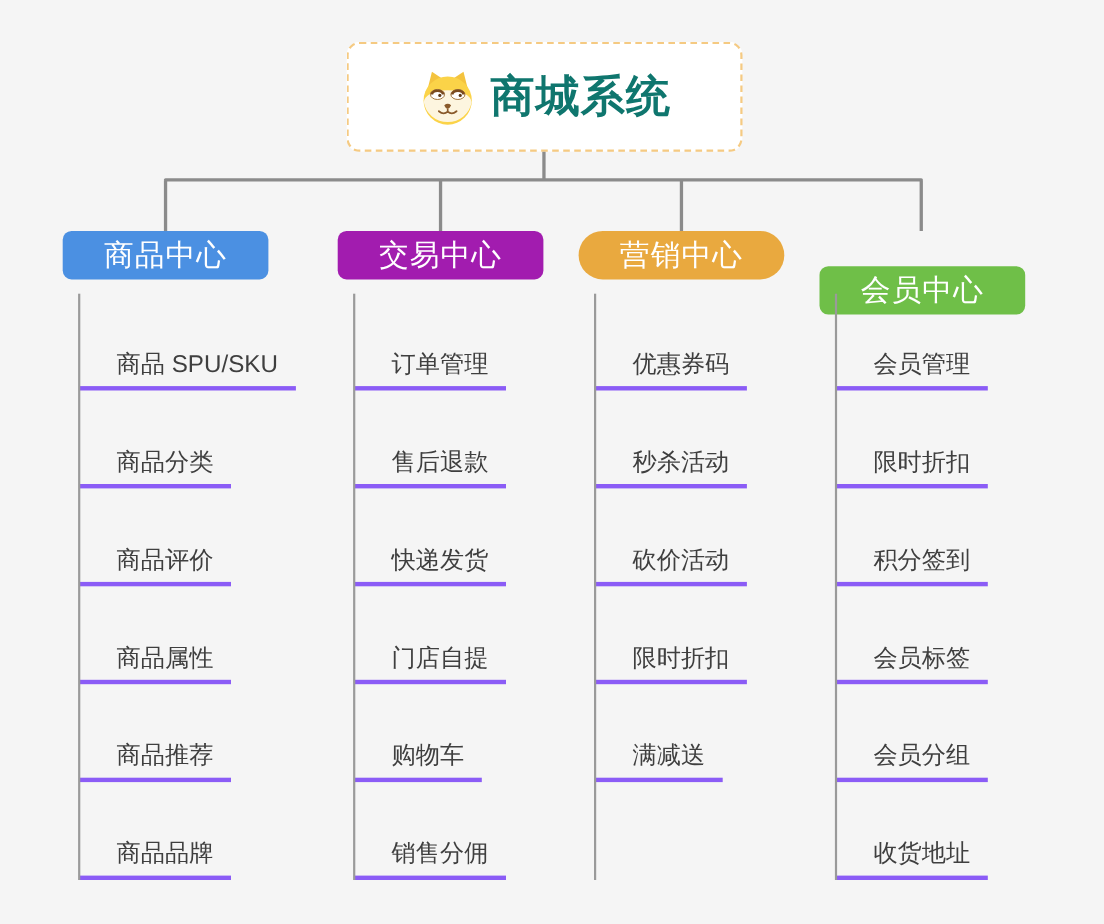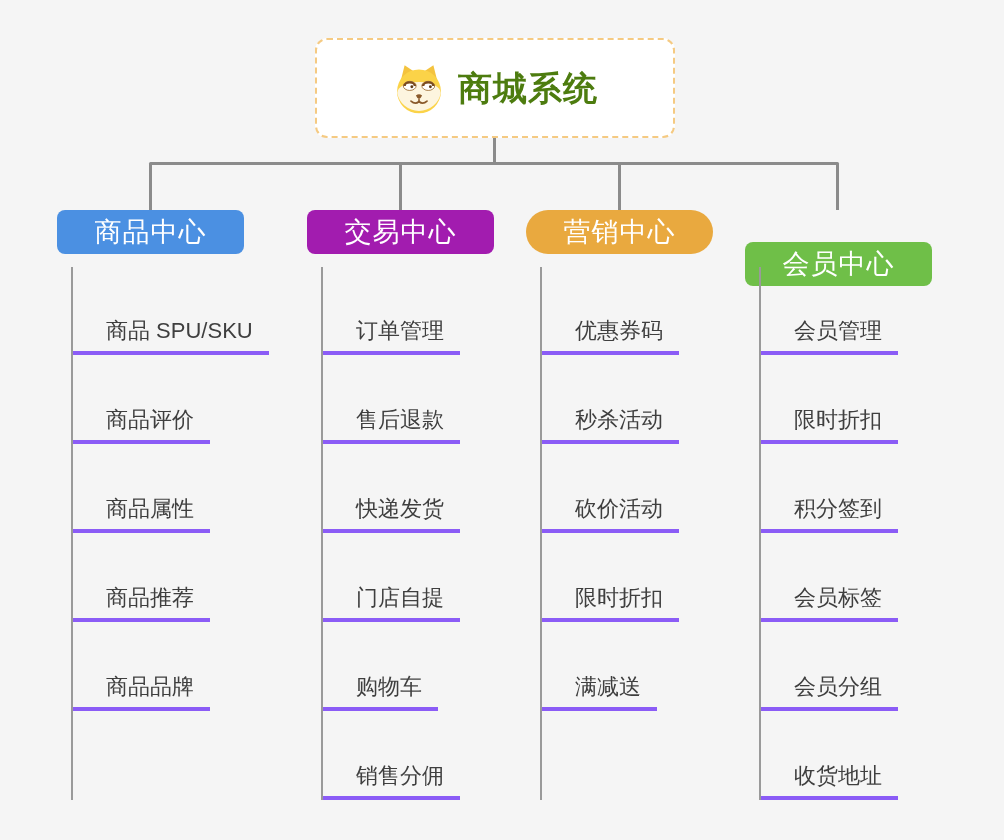--- a/index.html
+++ b/index.html
@@ -17,21 +17,21 @@
   
   .root{
     position:absolute;left:315px;top:38px;
     width:360px;height:100px;box-sizing:border-box;
     background:#ffffff;
     border:2px dashed #f5ca82;
     border-radius:12px;
     display:flex;align-items:center;justify-content:center;gap:12px;
   }
   .root-title{
-    font-size:34px;font-weight:bold;color:#4d7c0f;letter-spacing:1px;
+    font-size:40px;font-weight:bold;color:#0f766e;letter-spacing:1px;
     line-height:1;white-space:nowrap;
   }
 
   
   .conn{position:absolute;background:#8b8b8b;}
   .conn-stub{left:493px;top:138px;width:3px;height:26px;}
   .conn-hbar{left:149px;top:162px;width:690px;height:3px;border-radius:2px;}
   .conn-drop{top:164px;width:3px;height:46px;}
   .d0{left:149px}.d1{left:399px}.d2{left:618px}.d3{left:836px}
 
@@ -99,20 +99,23 @@
   <div class="branch-box b1" style="background-color: #a21caf;">交易中心</div>
   <div class="branch-box b2" style="background-color: rgb(233, 169, 63); border-radius: 28px;">营销中心</div>
   <div class="branch-box b3" style="background-color: rgb(111, 191, 72); margin-top: 32px;">会员中心</div>
 
   <div class="leaf-col lc0">
     <div class="vline"></div>
     <div class="leaf-row">
         <span class="leaf">商品 SPU/SKU</span>
       </div>
     <div class="leaf-row">
+        <span class="leaf">商品分类</span>
+      </div>
+    <div class="leaf-row">
         <span class="leaf">商品评价</span>
       </div>
     <div class="leaf-row">
         <span class="leaf">商品属性</span>
       </div>
     <div class="leaf-row">
         <span class="leaf">商品推荐</span>
       </div>
     <div class="leaf-row">
         <span class="leaf">商品品牌</span>

